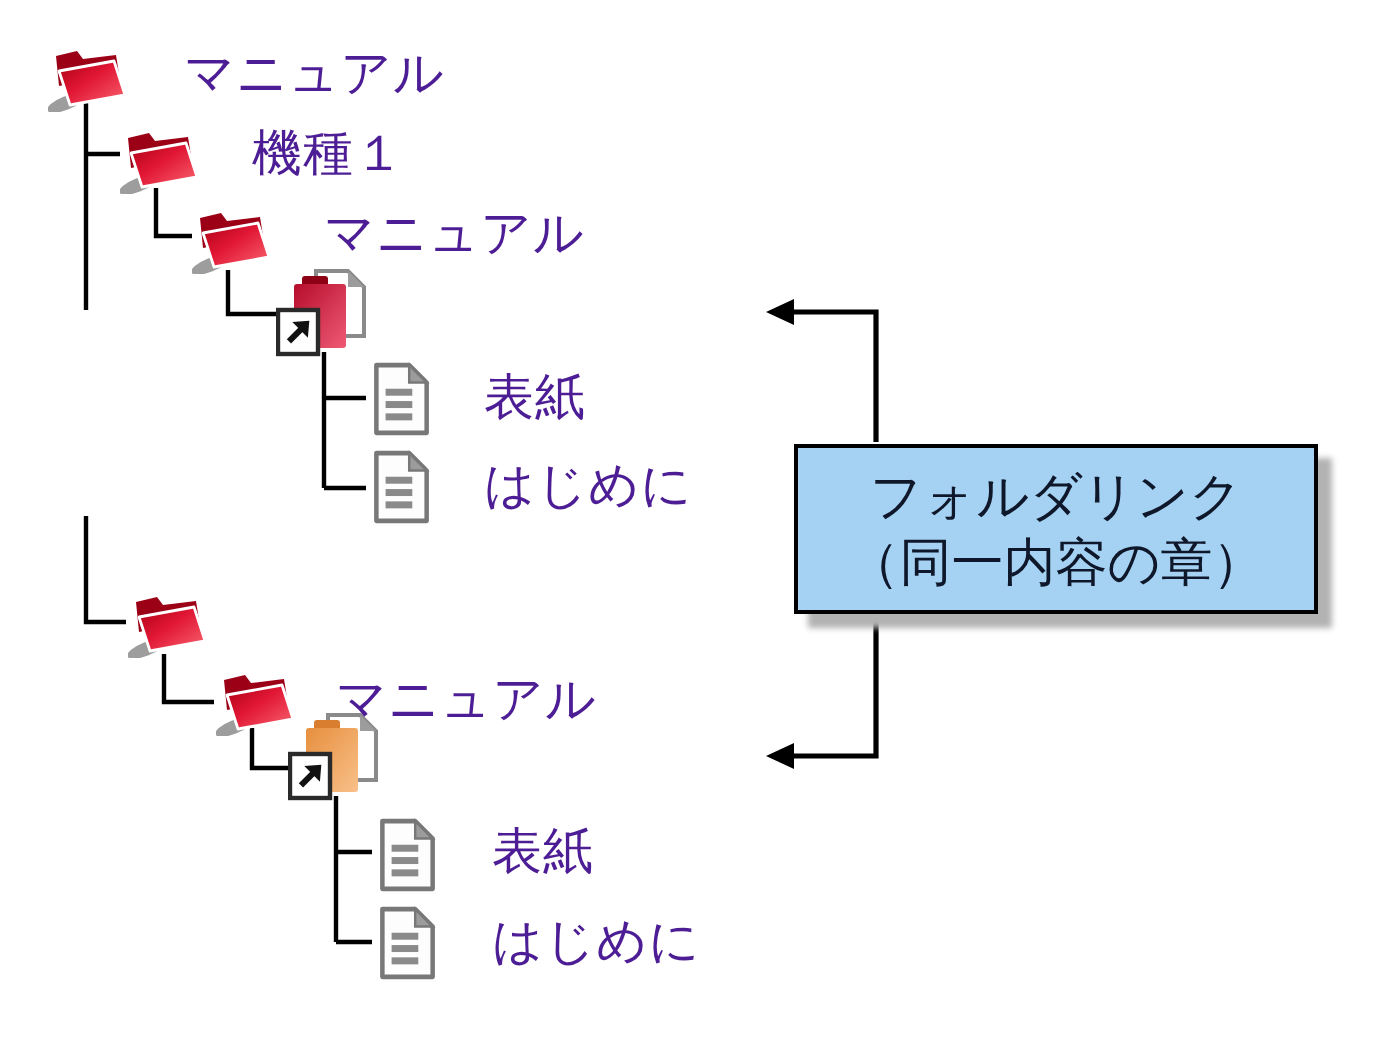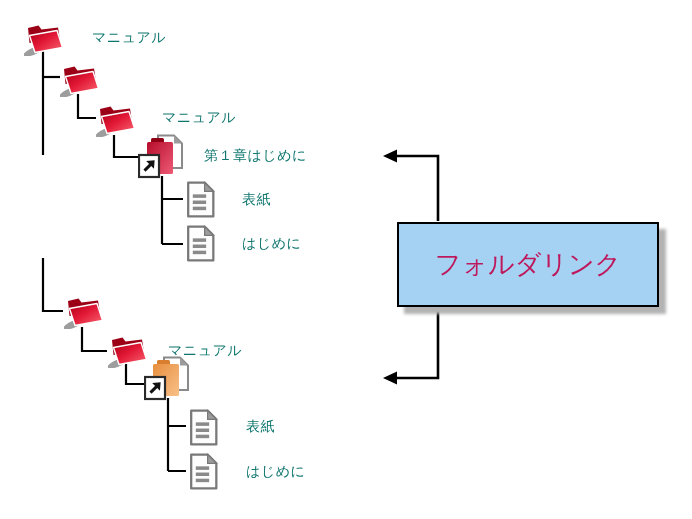--- a/index.html
+++ b/index.html
@@ -3,31 +3,31 @@
 <meta charset="utf-8">
 <style>
   html,body { margin:0; padding:0; background:#ffffff; }
   .stage {
     position:relative; width:692px; height:519px; background:#ffffff;
     font-family:"Liberation Sans", sans-serif; overflow:hidden;
   }
   svg.overlay { position:absolute; left:0; top:0; width:692px; height:519px; }
   svg.ic { position:absolute; }
   .lbl {
-    position:absolute; font-size:14px; line-height:26px; color:#0f766e;
+    position:absolute; font-size:25px; line-height:26px; color:#4c1d95;
     white-space:nowrap; letter-spacing:0.5px;
   }
   .callout {
     position:absolute; left:397px; top:222px; width:258px; height:81px;
     background:#a5d2f2; border:2.5px solid #000;
     box-shadow:7px 7px 3px #b3b3b3;
     display:flex; flex-direction:column; justify-content:center; align-items:center;
     z-index:3;
   }
-  .callout .line { font-size:26px; line-height:33px; color:#be185d; white-space:nowrap; }
+  .callout .line { font-size:26px; line-height:33px; color:#0f172a; white-space:nowrap; }
   .defs-holder { position:absolute; width:0; height:0; overflow:hidden; }
 </style>
 </head>
 <body>
 
 <div class="stage">
 
   <svg class="defs-holder" aria-hidden="true">
     <defs>
       <linearGradient id="gradFolder" x1="0" y1="0" x2="1" y2="1">
@@ -134,25 +134,26 @@
       <use href="#sym-chap-orange"></use>
     </svg>
   <svg class="ic" style="left:187px;top:408px;width:33px;height:39px">
       <use href="#sym-doc"></use>
     </svg>
   <svg class="ic" style="left:187px;top:452px;width:33px;height:39px">
       <use href="#sym-doc"></use>
     </svg>
 
   <div class="lbl" style="left:92px;top:24px">マニュアル</div>
+  <div class="lbl" style="left:126px;top:64px">機種１</div>
   <div class="lbl" style="left:162px;top:104px">マニュアル</div>
-  <div class="lbl" style="left:204px;top:142px">第１章はじめに</div>
   <div class="lbl" style="left:242px;top:186px">表紙</div>
   <div class="lbl" style="left:242px;top:230px">はじめに</div>
   <div class="lbl" style="left:168px;top:337px">マニュアル</div>
   <div class="lbl" style="left:246px;top:413px">表紙</div>
   <div class="lbl" style="left:246px;top:458px">はじめに</div>
 
   <div class="callout" style="background: rgb(165, 210, 242); border-color: rgb(0, 0, 0);">
     <div class="line">フォルダリンク</div>
+    <div class="line">（同一内容の章）</div>
   </div>
 
 </div>
 
 </body></html>

